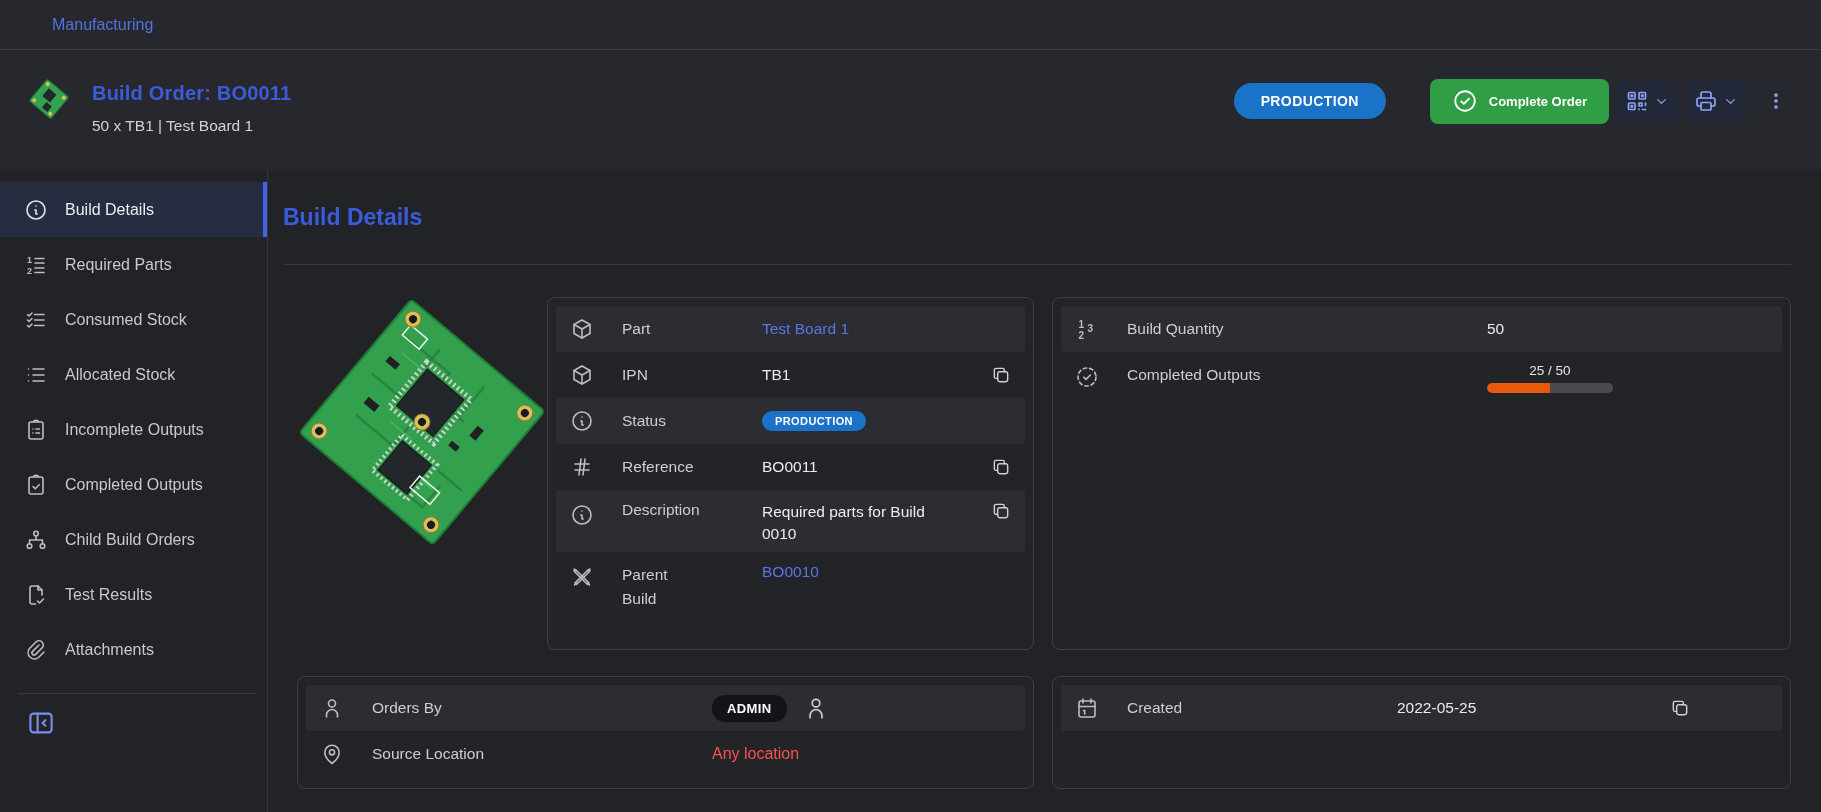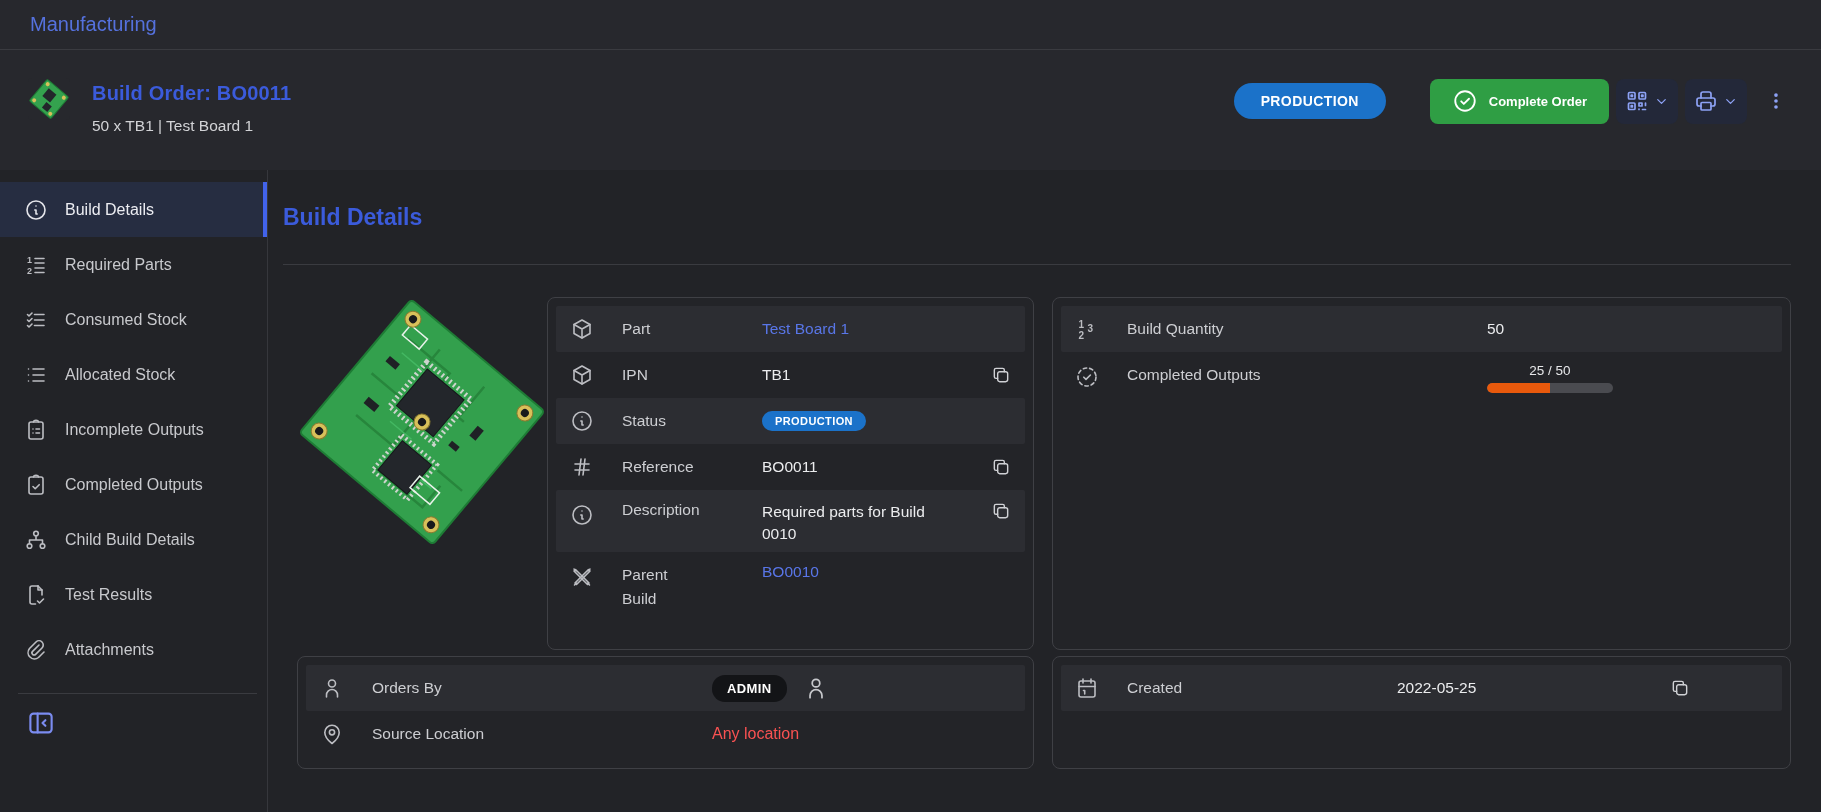--- a/index.html
+++ b/index.html
@@ -14,21 +14,21 @@
     --danger-red:#fa5252;
     --active-item-bg:#262d41;
   }
   *{box-sizing:border-box;}
   html,body{margin:0;padding:0;background:#1b1c1f;}
   body{font-family:"Liberation Sans", sans-serif;color:#d6d7da;}
   .app{width:1821px;height:812px;background:#222327;position:relative;overflow:hidden;display:flex;flex-direction:column;}
 
   
   .breadcrumb-bar{height:50px;flex:none;background:#27282d;border-bottom:1px solid #3a3b40;display:flex;align-items:center;padding:0 30px;}
-  .crumb{color:var(--breadcrumb-blue);font-size:20px;text-decoration:none;cursor:pointer;}
+  .crumb{color:var(--breadcrumb-blue);font-size:16px;text-decoration:none;cursor:pointer;margin-left:22px;}
 
   
   .page-header{height:120px;flex:none;background:#27282d;display:flex;align-items:center;padding:0 30px 4px 28px;}
   .part-thumb{width:42px;height:42px;border-radius:4px;overflow:hidden;flex:none;margin-top:-18px;cursor:pointer;}
   .title-block{margin-left:22px;}
   .page-title{font-size:20px;font-weight:700;color:var(--accent-blue);letter-spacing:.2px;}
   .page-subtitle{font-size:15.5px;color:#d2d3d6;margin-top:12px;}
   .header-actions{margin-left:auto;display:flex;align-items:center;margin-top:-14px;}
   .status-pill{background:var(--badge-blue);color:#fff;font-size:14px;font-weight:700;letter-spacing:.4px;border-radius:19px;padding:10px 27px;margin-right:44px;}
   .complete-btn{display:flex;align-items:center;gap:11px;background:var(--button-green);border:none;border-radius:8px;height:45px;padding:0 22px;color:#fff;font-family:inherit;font-size:13px;font-weight:700;cursor:pointer;}
@@ -44,21 +44,21 @@
   .side-item .slabel{font-size:16px;}
   .side-item.active{background:var(--active-item-bg);border-right:4px solid #4263eb;color:#ecedf2;}
   .side-item.active .sicon{color:#e4e5ea;}
   .side-divider{border-top:1px solid #3a3b40;margin:16px 10px 14px 18px;}
   .collapse-btn{background:none;border:none;color:#7b8cf0;margin-left:26px;padding:0;cursor:pointer;display:flex;}
 
   
   .content{flex:1;padding:0 30px 0 15px;min-width:0;}
   .section-title{margin:34px 0 0 0;font-size:23px;font-weight:700;color:var(--accent-blue);}
   .section-divider{border-bottom:1px solid #3a3b40;margin-top:33px;}
-  .details-grid{margin:32px 0 12px 14px;display:grid;grid-template-columns:737px 1fr;grid-template-rows:353px 113px;gap:6px 18px;}
+  .details-grid{margin:32px 0 12px 14px;display:grid;grid-template-columns:737px 1fr;grid-template-rows:353px 113px;gap:26px 18px;}
   .cell-top-left{display:flex;}
   .part-image{width:250px;flex:none;cursor:pointer;}
   .card{border:1px solid #3f4045;border-radius:8px;padding:8px;background:#232428;height:100%;overflow:hidden;}
   .part-card{flex:1;min-width:0;}
 
   .drow{display:flex;align-items:center;min-height:46px;padding:6px 14px;border-radius:2px;font-size:15.5px;}
   .drow.striped{background:#2c2d32;}
   .drow .ricon{width:24px;height:24px;flex:none;color:#bcbdc2;display:flex;}
   .lbl{flex:none;color:#cdced2;margin-left:28px;}
   .part-card .lbl{width:140px;}
@@ -230,21 +230,21 @@
       </div>
       <div class="side-item">
         <span class="sicon">
           <svg width="24" height="24" viewBox="0 0 24 24" fill="none" stroke="currentColor" stroke-width="1.6" stroke-linecap="round" stroke-linejoin="round">
               <circle cx="12" cy="5.5" r="2.3"></circle>
               <circle cx="5.5" cy="18" r="2.3"></circle>
               <circle cx="18.5" cy="18" r="2.3"></circle>
               <path d="M12 7.8v4.2M12 12H5.5v3.7M12 12h6.5v3.7"></path>
             </svg>
         </span>
-        <span class="slabel">Child Build Details</span>
+        <span class="slabel">Child Build Orders</span>
       </div>
       <div class="side-item">
         <span class="sicon">
           <svg width="24" height="24" viewBox="0 0 24 24" fill="none" stroke="currentColor" stroke-width="1.6" stroke-linecap="round" stroke-linejoin="round">
               <path d="M14 3H8a2 2 0 0 0-2 2v14a2 2 0 0 0 2 2h3.5"></path>
               <path d="M14 3l4 4v5"></path>
               <path d="M14 3v4h4"></path>
               <path d="M13.5 18l2 2 4-4"></path>
             </svg>
         </span>

